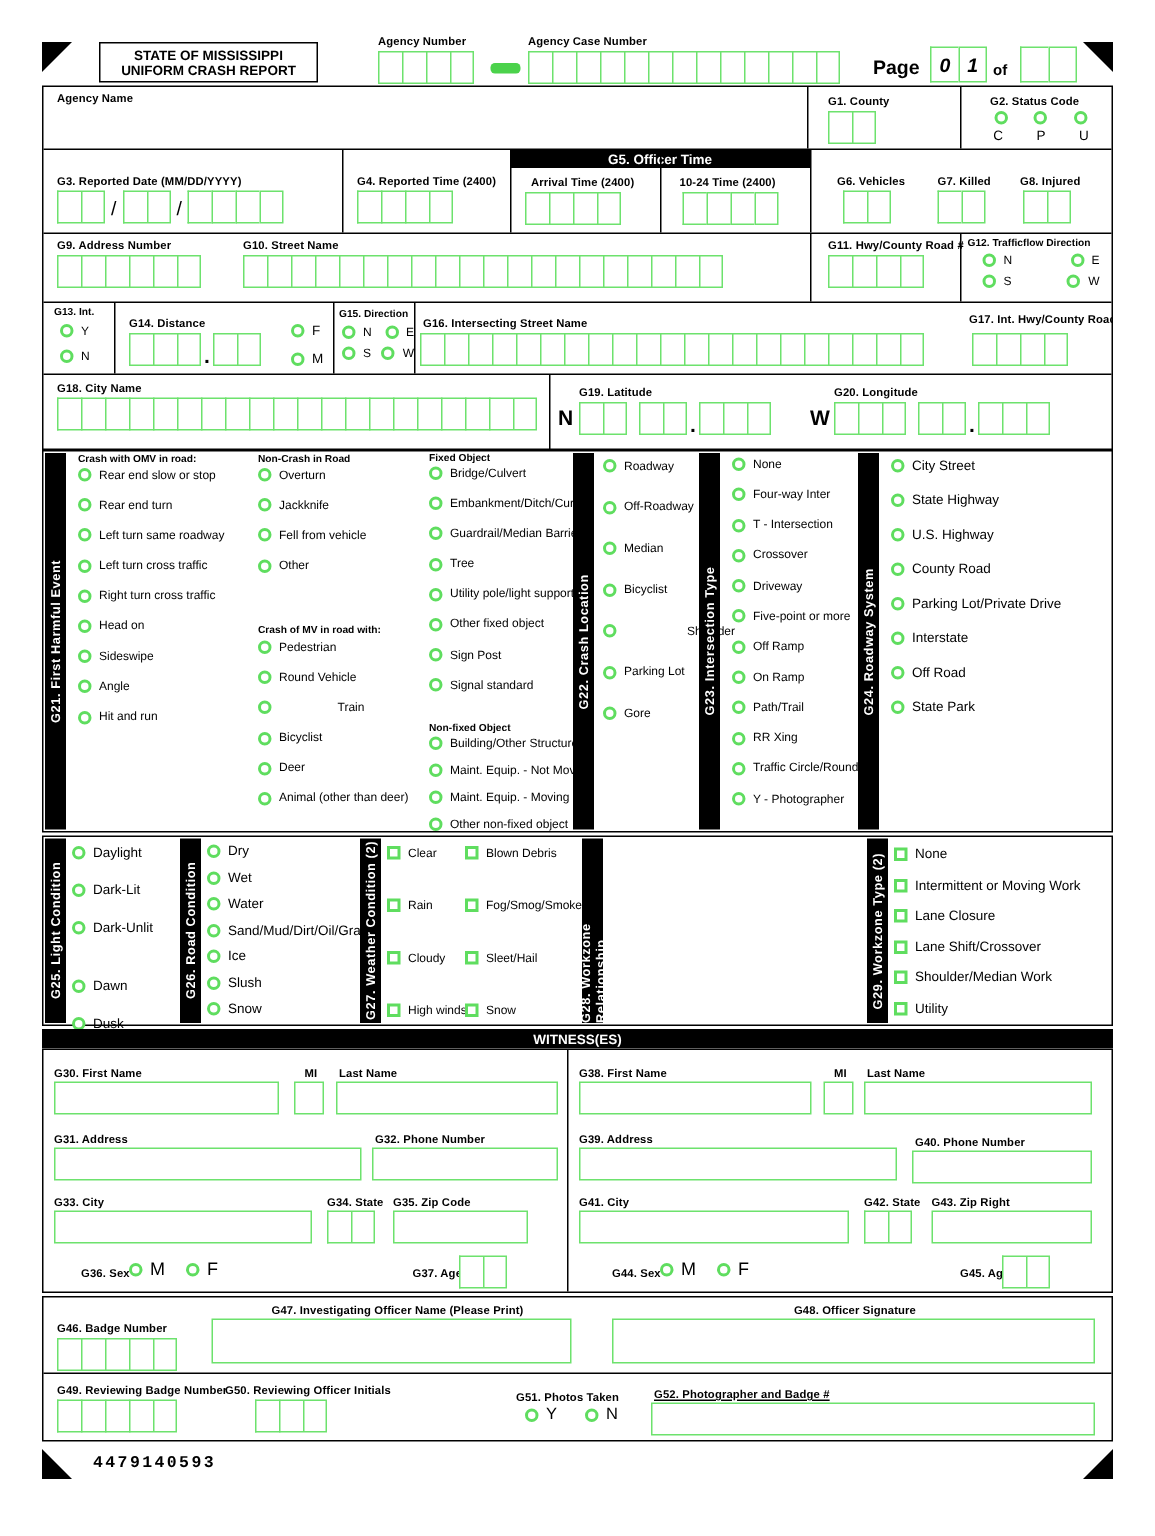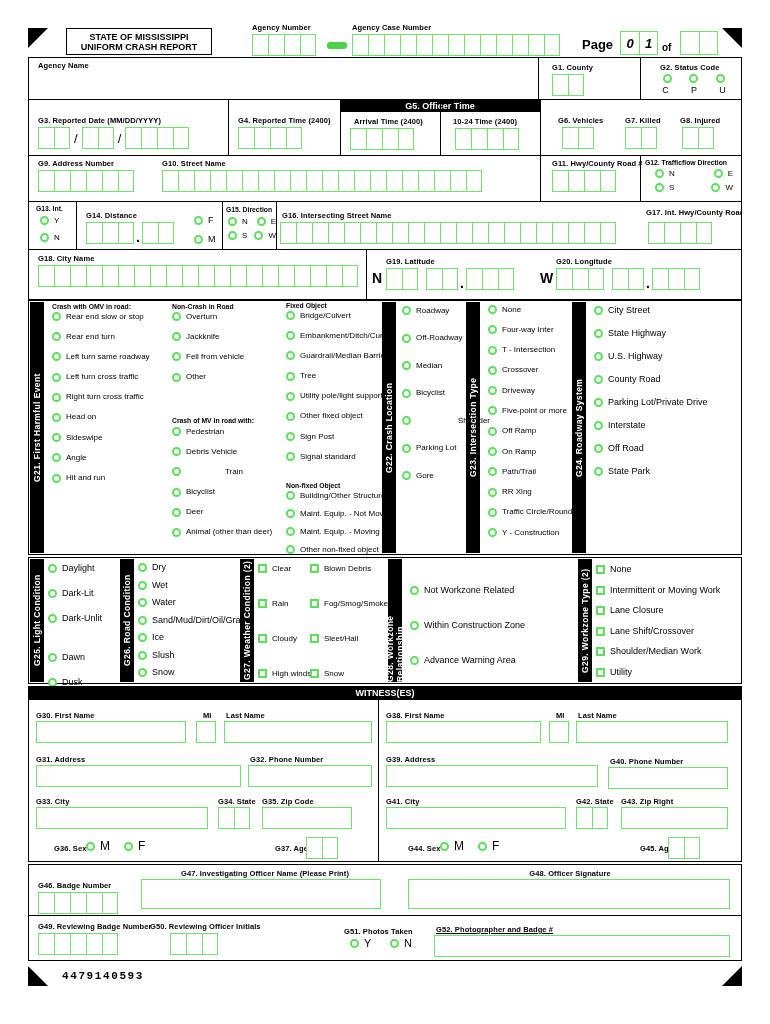--- a/index.html
+++ b/index.html
@@ -485,21 +485,21 @@
   </div>
 
   <div class="lbl-sm" style="position:absolute;left:172px;top:417px;">Crash of MV in road with:</div>
   <div style="position:absolute;left:172px;top:427px;">
     <div class="opt" style="margin-bottom:11.2px;">
         <span class="rad"></span>
         <span>Pedestrian</span>
       </div>
     <div class="opt" style="margin-bottom:11.2px;">
         <span class="rad"></span>
-        <span>Debris Vehicle</span>
+        <span>Round Vehicle</span>
       </div>
     <div class="opt" style="margin-bottom:11.2px;gap:44px;">
         <span class="rad"></span>
         <span>Train</span>
       </div>
     <div class="opt" style="margin-bottom:11.2px;">
         <span class="rad"></span>
         <span>Bicyclist</span>
       </div>
     <div class="opt" style="margin-bottom:11.2px;">
@@ -640,21 +640,21 @@
     <div class="opt" style="margin-bottom:11.3px;">
         <span class="rad"></span>
         <span>RR Xing</span>
       </div>
     <div class="opt" style="margin-bottom:11.3px;">
         <span class="rad"></span>
         <span>Traffic Circle/Round</span>
       </div>
     <div class="opt">
         <span class="rad"></span>
-        <span>Y - Construction</span>
+        <span>Y - Photographer</span>
       </div>
   </div>
 
   <div class="vtab" style="position:absolute;left:572px;top:302px;width:14px;height:251px;">G24.  Roadway  System</div>
   <div style="position:absolute;left:594px;top:306px;">
     <div class="opt" style="margin-bottom:14px;">
         <span class="rad"></span>
         <span style="font-size:9px;">City Street</span>
       </div>
     <div class="opt" style="margin-bottom:14px;">
@@ -777,34 +777,20 @@
         <span class="chk"></span>
         <span>Sleet/Hail</span>
       </div>
     <div class="opt">
         <span class="chk"></span>
         <span>Snow</span>
       </div>
   </div>
 
   <div class="vtab" style="position:absolute;left:388px;top:559px;width:14px;height:123px;">G28.  Workzone Relationship</div>
-  <div style="position:absolute;left:410px;top:586px;">
-    <div class="opt" style="margin-bottom:26px;">
-        <span class="rad"></span>
-        <span style="font-size:9px;">Not Workzone Related</span>
-      </div>
-    <div class="opt" style="margin-bottom:26px;">
-        <span class="rad"></span>
-        <span style="font-size:9px;">Within Construction Zone</span>
-      </div>
-    <div class="opt">
-        <span class="rad"></span>
-        <span style="font-size:9px;">Advance Warning Area</span>
-      </div>
-  </div>
 
   <div class="vtab" style="position:absolute;left:578px;top:559px;width:14px;height:123px;">G29.  Workzone  Type (2)</div>
   <div style="position:absolute;left:596px;top:565px;">
     <div class="opt" style="margin-bottom:11.5px;">
         <span class="chk"></span>
         <span style="font-size:9px;">None</span>
       </div>
     <div class="opt" style="margin-bottom:11.5px;">
         <span class="chk"></span>
         <span style="font-size:9px;">Intermittent or Moving Work</span>

